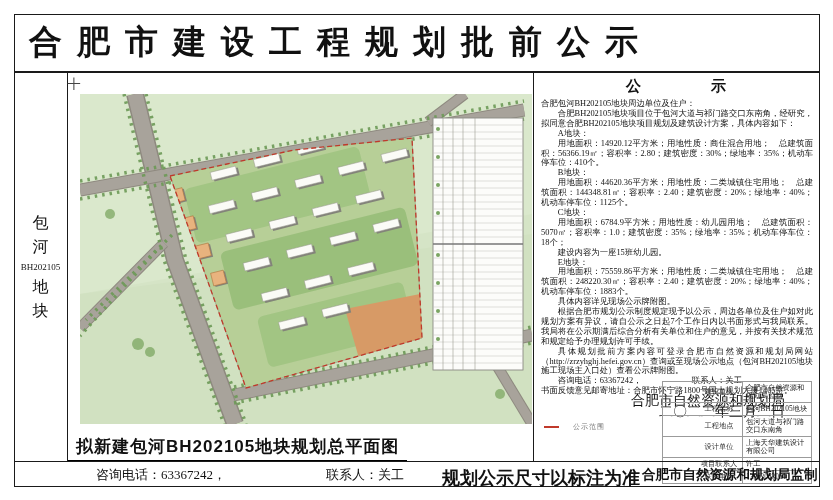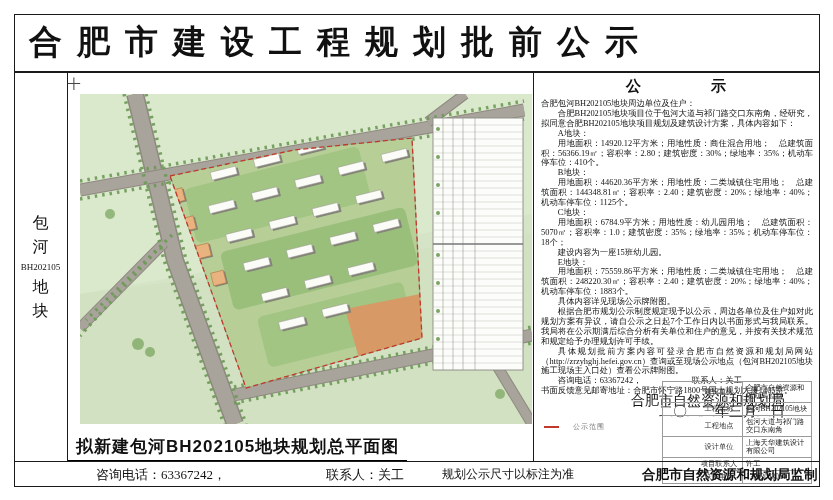--- a/index.html
+++ b/index.html
@@ -39,21 +39,21 @@
   #infotable{position:absolute;left:128px;top:308px;width:150px;border-collapse:collapse;}
   #infotable td{border:0.8px solid #9b9b9b;font-size:7.3px;line-height:8px;padding:2px 3px;height:8px;}
   #infotable td.l{width:40px;text-align:center;color:#333;padding-left:36px;}
   #infotable td.v{color:#222;}
   
   #bottombar{position:absolute;left:14px;top:461px;width:806px;height:26px;border-top:1.5px solid #1a1a1a;
              box-sizing:border-box;}
   #bottombar span{position:absolute;top:4px;white-space:nowrap;}
   #bb-phone{left:82px;font-size:13px;}
   #bb-contact{left:312px;font-size:13px;}
-  #bb-note{left:428px;font-size:12px;font-weight:400;font-family:"Liberation Sans","DejaVu Sans",sans-serif;}
+  #bb-note{left:428px;font-size:18px;font-weight:700;font-family:"Liberation Sans","DejaVu Sans",sans-serif;}
   #bb-issuer{left:628px;font-size:13.5px;font-weight:700;}
 </style>
 </head>
 <body>
 
 <div id="page">
 
   <div id="frame"></div>
 
   <div id="titlebox">

